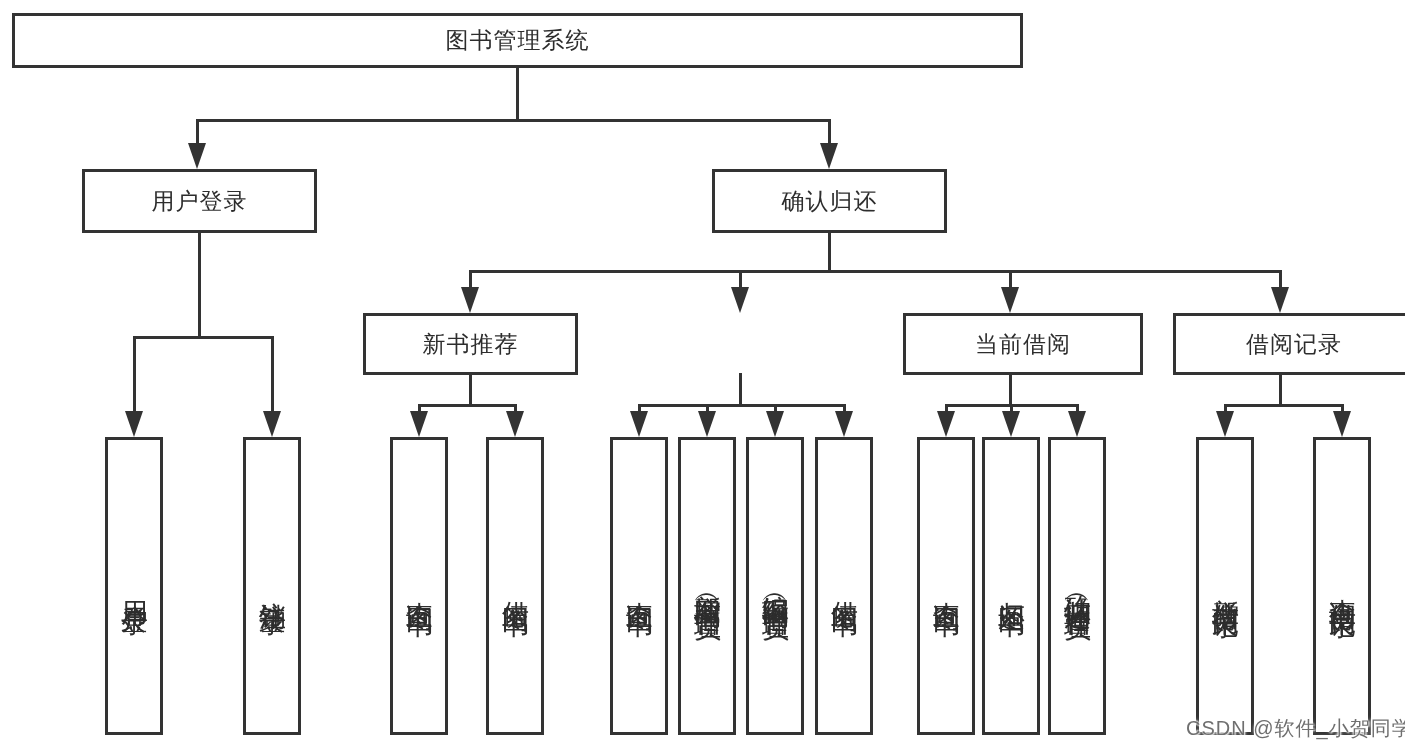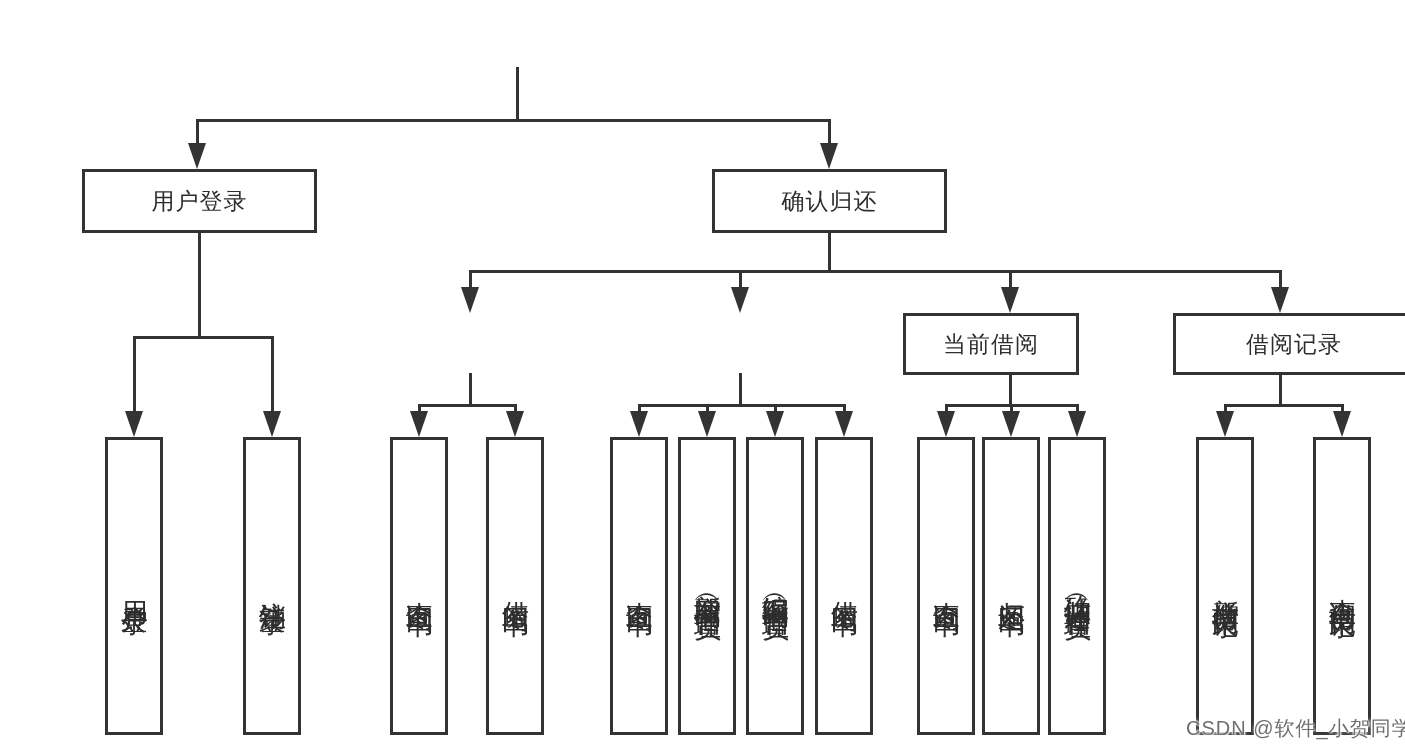--- a/index.html
+++ b/index.html
@@ -34,32 +34,38 @@
     position:absolute; left:1186px; top:715px; z-index:5; white-space:nowrap;
     font-size:20px; letter-spacing:1px; color:var(--wm);
     text-shadow:0 0 2px #fff, 1px 1px 2px #fff, -1px -1px 2px #fff, 0 0 5px #fff;
   }
 </style>
 </head>
 <body>
 
 <div class="stage">
 
+  <div class="hbox" style="left:12px;top:13px;width:1011px;height:55px;">
+    <span>图书管理系统</span>
+  </div>
 
   <div class="hbox" style="left:82px;top:169px;width:235px;height:64px;">
     <span>用户登录</span>
   </div>
 
   <div class="hbox" style="left:712px;top:169px;width:235px;height:64px;">
     <span>确认归还</span>
   </div>
 
+  <div class="hbox" style="left:363px;top:313px;width:215px;height:62px;">
+    <span>新书推荐</span>
+  </div>
 
 
-  <div class="hbox" style="left:903px;top:313px;width:176px;height:62px;">
+  <div class="hbox" style="left:903px;top:313px;width:240px;height:62px;">
     <span>当前借阅</span>
   </div>
 
   <div class="hbox" style="left:1173px;top:313px;width:242px;height:62px;">
     <span>借阅记录</span>
   </div>
 
   <div class="vbox" style="left:105px;">
     <span>用户登录</span>
   </div>

